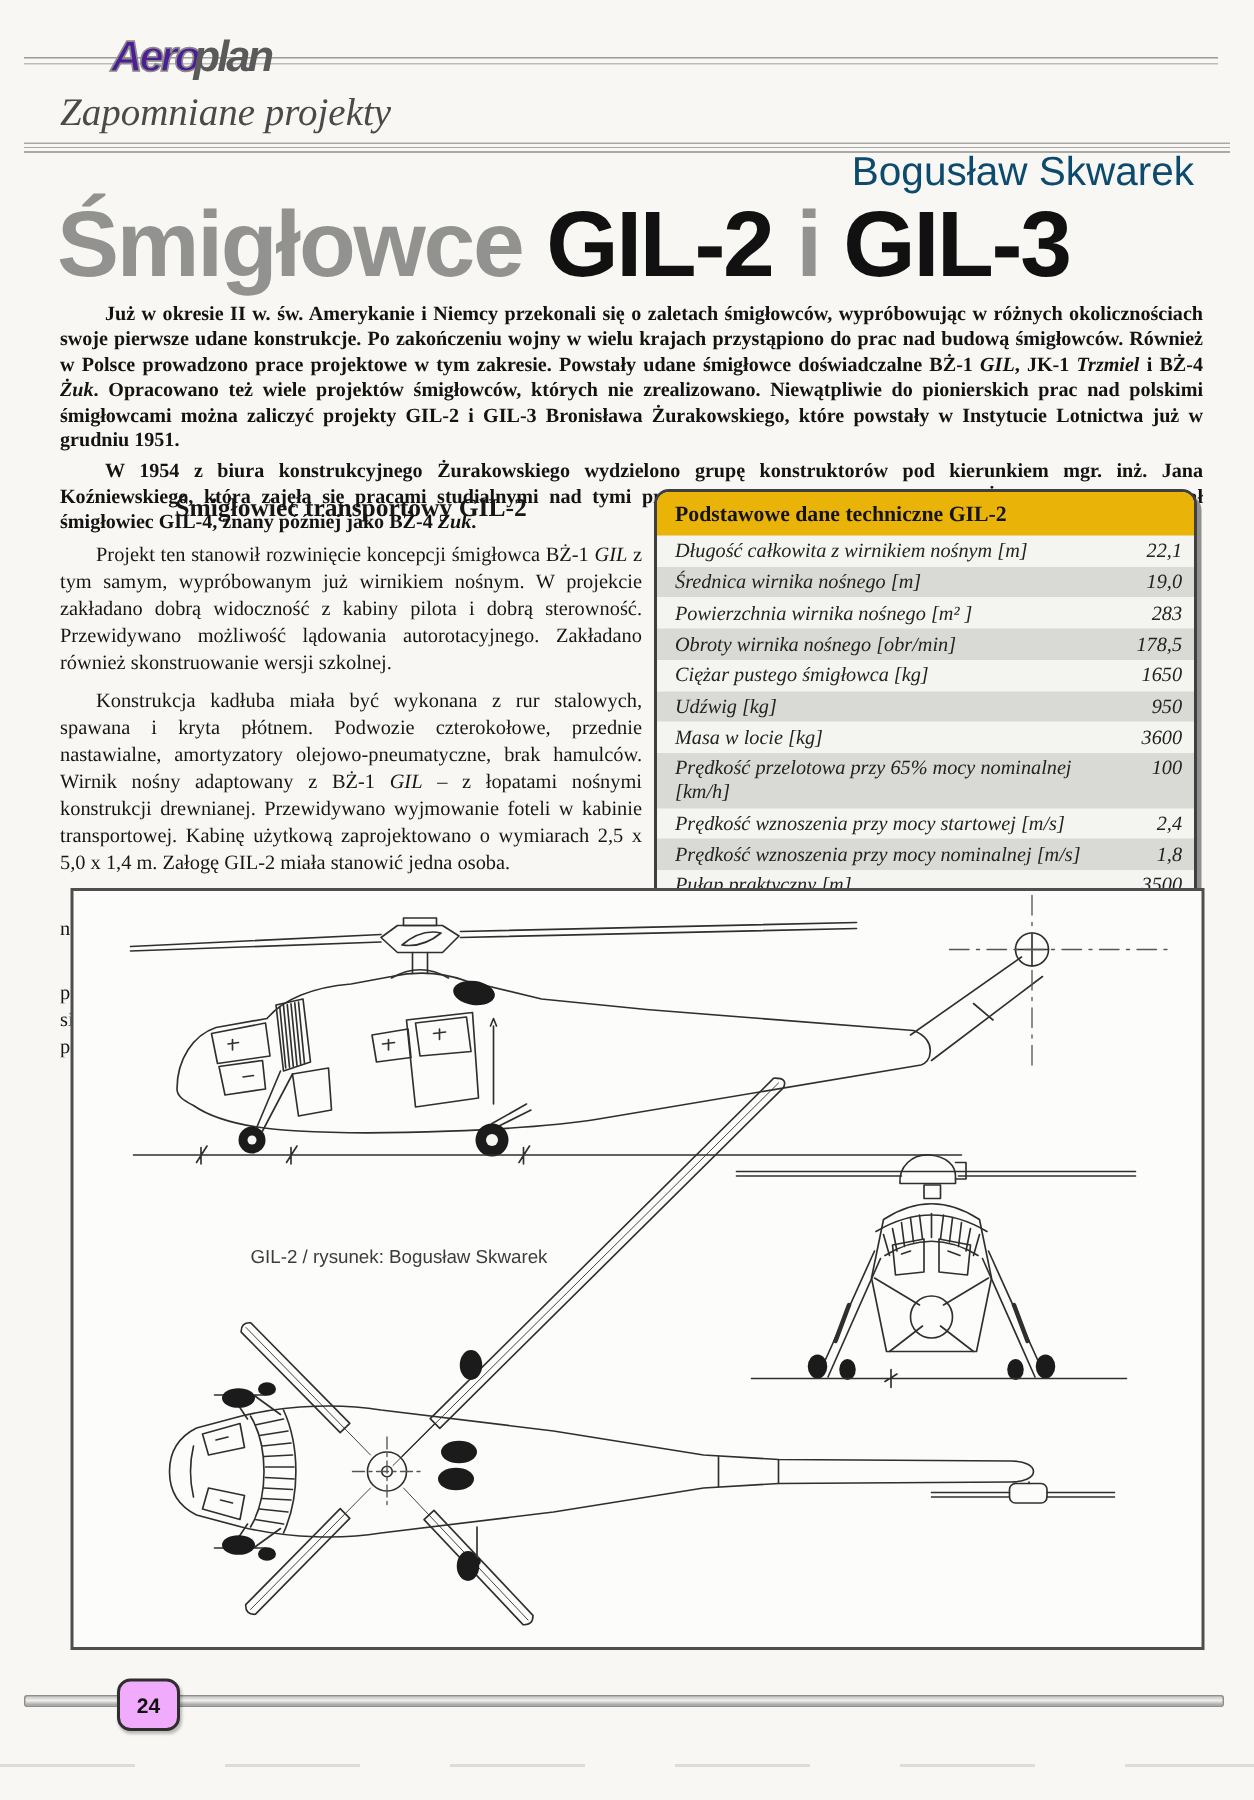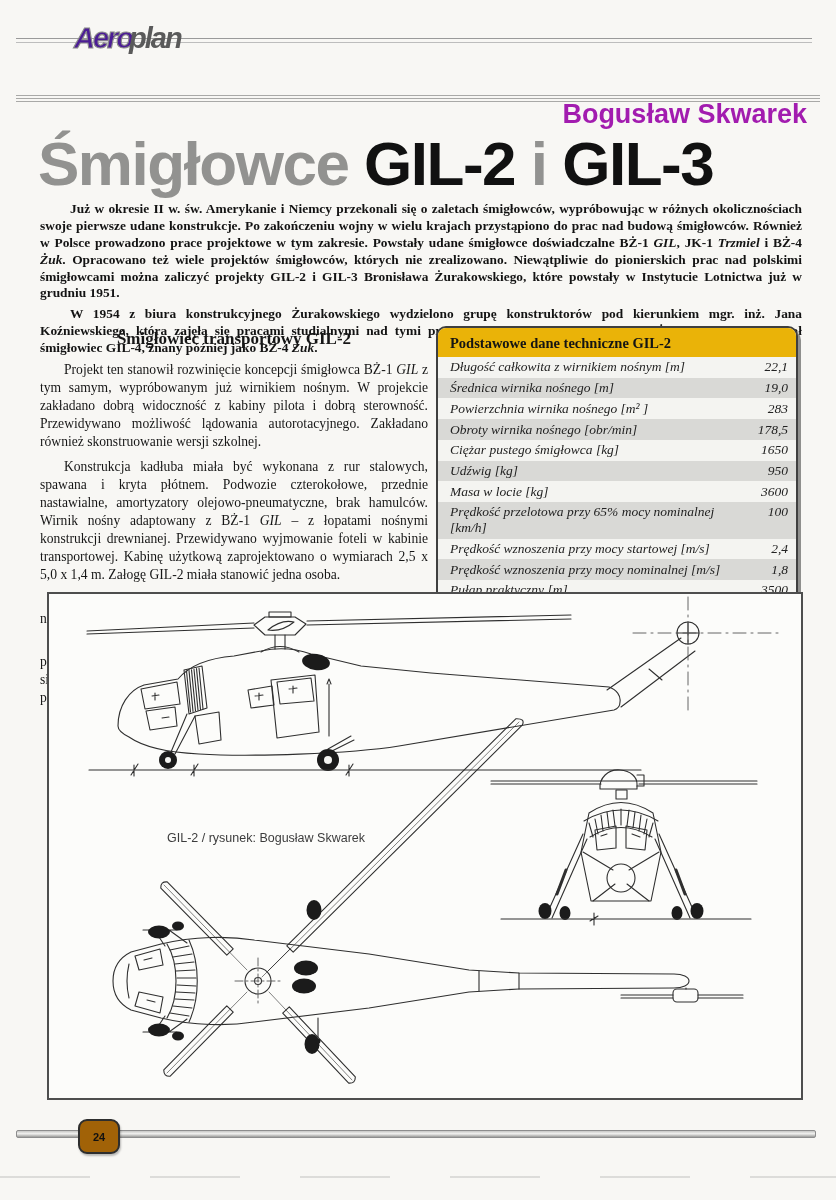--- a/index.html
+++ b/index.html
@@ -9,22 +9,22 @@
   
   .header-rule{position:absolute;left:16px;right:24px;top:38px;height:3px;
                border-top:1.5px solid #9a9a9a;border-bottom:1.5px solid #bdbdbd;}
   .logo{position:absolute;left:74px;top:22px;font-family:"Liberation Sans",sans-serif;
         font-style:italic;font-weight:bold;font-size:29px;letter-spacing:-2px;white-space:nowrap;}
   .logo .outline{color:#4c1d95;-webkit-text-stroke:1.1px #8a8a8a;}
   .logo .solid{color:#5a5a5a;margin-left:-3px;}
   .section-title{position:absolute;left:40px;top:60px;font-style:italic;font-size:26px;color:#4a4a4a;}
   .section-rule{position:absolute;left:16px;right:16px;top:95px;height:7px;
                 background:repeating-linear-gradient(to bottom,#a9a9a7 0 1px,rgba(0,0,0,0) 1px 3px);}
-  .author{position:absolute;right:29px;top:99px;font-family:"Liberation Sans",sans-serif;
-          font-weight:bold;font-size:27px;color:#a21caf;}
+  .author{position:absolute;right:40px;top:99px;font-family:"Liberation Sans",sans-serif;
+          font-weight:normal;font-size:27px;color:#0c4a6e;}
   .main-title{position:absolute;left:38px;top:128px;font-family:"Liberation Sans",sans-serif;
           font-weight:bold;font-size:62px;letter-spacing:-1.5px;color:#111;white-space:nowrap;}
   .main-title .gray{color:#929290;}
 
   
   .intro{position:absolute;left:40px;width:762px;top:201px;font-weight:bold;
          font-size:13.4px;line-height:1.26;text-align:justify;color:#131313;}
   .intro p{margin:0 0 4px;text-indent:30px;}
 
   
@@ -47,34 +47,35 @@
   .figure{position:absolute;left:47px;top:592px;width:752px;height:504px;
           border:2px solid #4e4e4e;background:#fcfcfa;}
   .figure svg{position:absolute;left:0;top:0;}
   .fig-caption{position:absolute;left:118px;top:237px;font-family:"Liberation Sans",sans-serif;
                font-size:12.5px;color:#3c3c3c;}
 
   
   .footer-bar{position:absolute;left:16px;right:20px;top:1130px;height:6px;border:1px solid #8d8d8d;
               border-radius:2px;background:linear-gradient(#c6c6c4,#f0f0ee 45%,#9b9b99);}
   .page-badge{position:absolute;left:78px;top:1119px;width:38px;height:31px;border:2px solid #2e2e2e;
-              border-radius:9px;background:#a16207;box-shadow:1px 2px 2px rgba(0,0,0,.25);
+              border-radius:9px;background:#f0abfc;box-shadow:1px 2px 2px rgba(0,0,0,.25);
               display:flex;align-items:center;justify-content:center;
-              font-family:"Liberation Sans",sans-serif;font-weight:bold;font-size:11px;color:#111;}
+              font-family:"Liberation Sans",sans-serif;font-weight:bold;font-size:14px;color:#111;}
   .scan-line{position:absolute;left:0;right:0;top:1176px;height:2px;opacity:.55;
              background:repeating-linear-gradient(to right,#c6c6c4 0 90px,rgba(0,0,0,0) 90px 150px);}
 </style>
 </head>
 <body>
 
 <div class="page">
 
   <div class="header-rule"></div>
   <div class="logo"><span class="outline">Aero</span><span class="solid">plan</span></div>
 
+  <div class="section-title">Zapomniane projekty</div>
   <div class="section-rule"></div>
 
   <div class="author">Bogusław Skwarek</div>
 
   <div class="main-title"><span class="gray">Śmigłowce</span><span> GIL-2 </span><span class="gray">i</span><span> GIL-3</span></div>
 
   <div class="intro">
     <p>Już w okresie II w. św. Amerykanie i Niemcy przekonali się o zaletach śmigłowców, wypróbowując w różnych okolicznościach swoje pierwsze udane konstrukcje. Po zakończeniu wojny w wielu krajach przystąpiono do prac nad budową śmigłowców. Również w Polsce prowadzono prace projektowe w tym zakresie. Powstały udane śmigłowce doświadczalne BŻ-1 <i>GIL</i>, JK-1 <i>Trzmiel</i> i BŻ-4 <i>Żuk</i>. Opracowano też wiele projektów śmigłowców, których nie zrealizowano. Niewątpliwie do pionierskich prac nad polskimi śmigłowcami można zaliczyć projekty GIL-2 i GIL-3 Bronisława Żurakowskiego, które powstały w Instytucie Lotnictwa już w grudniu 1951.</p>
     <p>W 1954 z biura konstrukcyjnego Żurakowskiego wydzielono grupę konstruktorów pod kierunkiem mgr. inż. Jana Koźniewskiego, która zajęła się pracami studialnymi nad tymi projektami. W tym czasie Bronisław Żurakowski projektował śmigłowiec GIL-4, znany później jako BŻ-4 <i>Żuk</i>.</p>
   </div>

